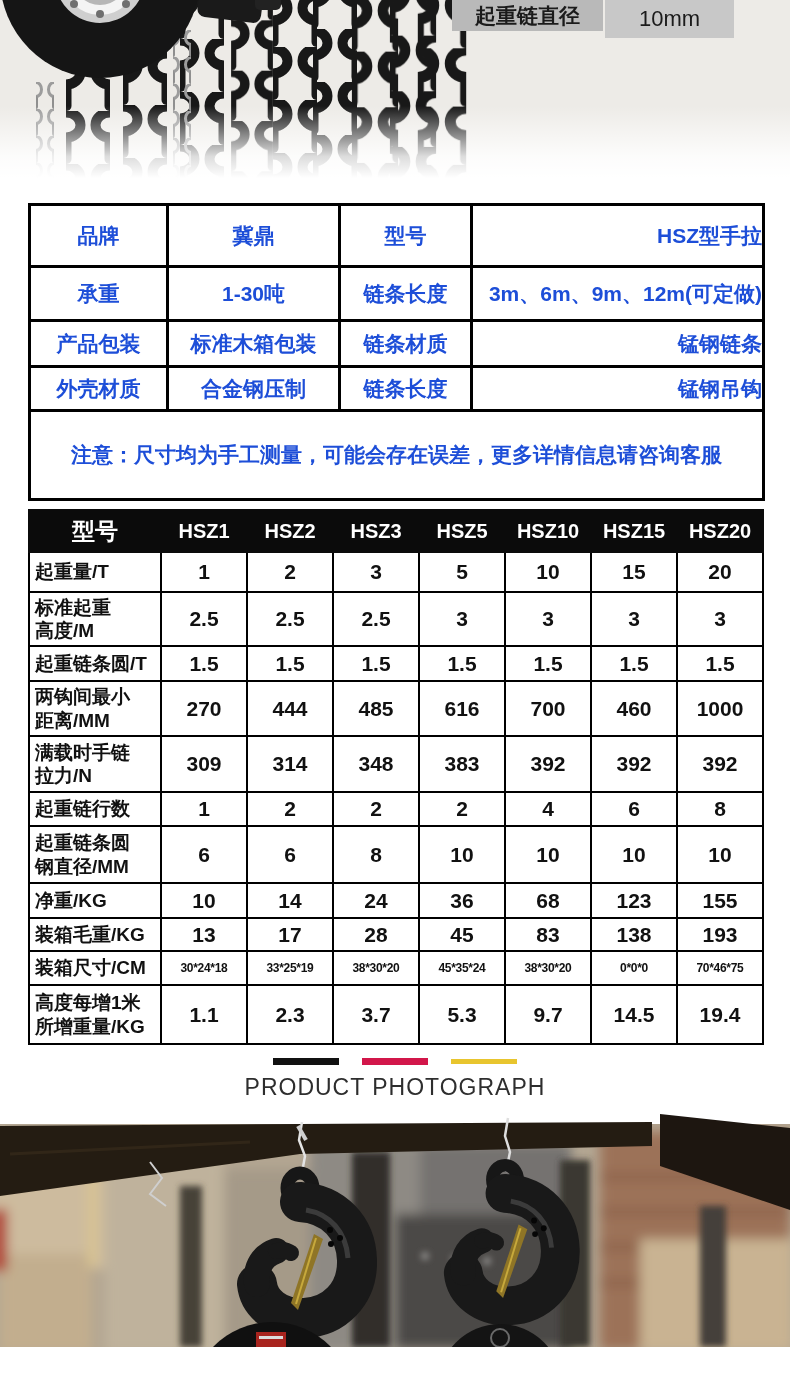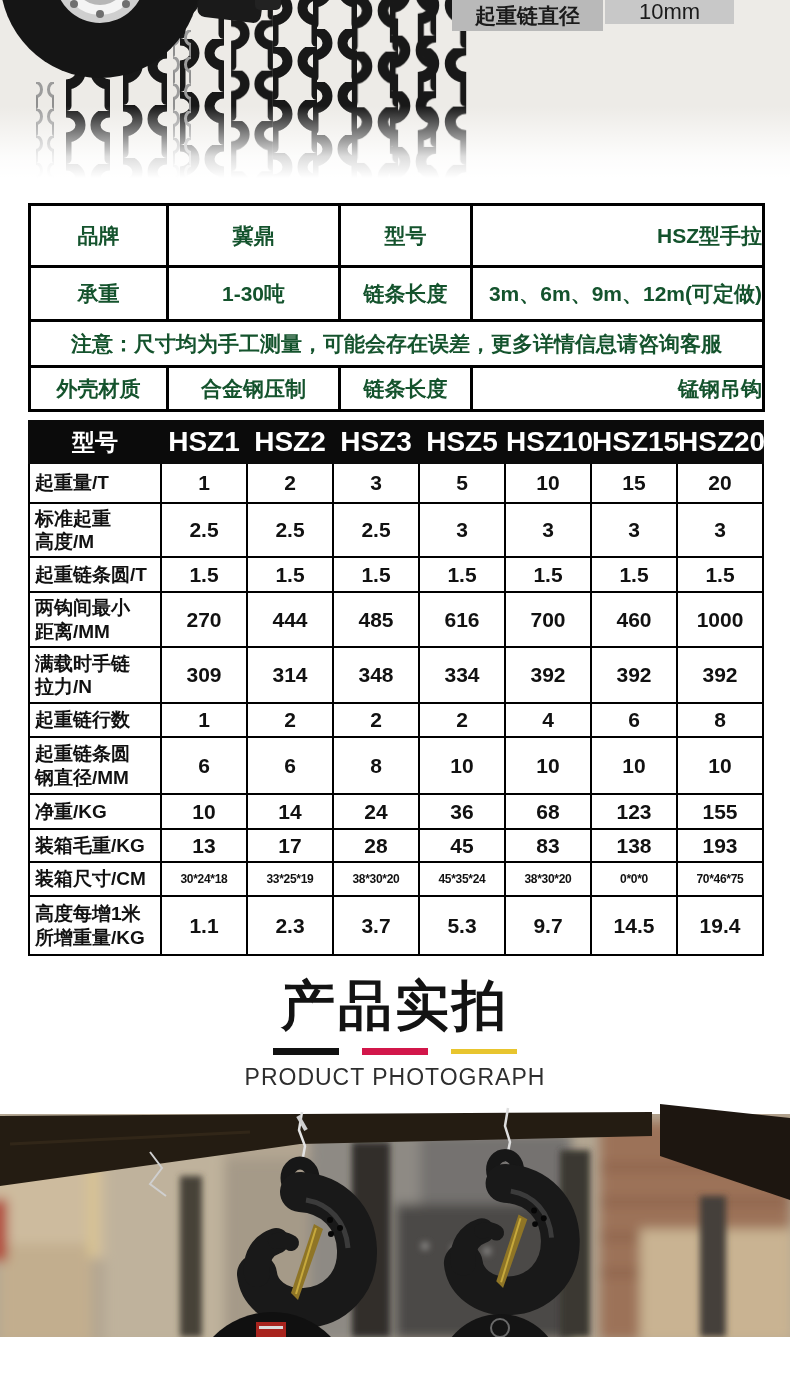--- a/index.html
+++ b/index.html
@@ -4,39 +4,39 @@
 <style>
   html,body{margin:0;padding:0;background:#ffffff;}
   body{font-family:"Liberation Sans","DejaVu Sans",sans-serif;color:#111;}
   .page{position:relative;width:790px;height:1400px;overflow:hidden;background:#ffffff;margin:0 auto;}
 
   
   .hero{position:relative;width:790px;height:178px;background:#1d4ed8;}
   .hero svg{display:block;}
   .hero-label{position:absolute;top:0;display:flex;align-items:center;justify-content:center;color:#1b1b1b;}
   .hero-label.l{left:452px;width:151px;height:31px;background:#b9b9b9;font-size:21px;font-weight:700;}
-  .hero-label.r{left:605px;width:129px;height:24px;background:#c8c8c8;font-size:22px;font-weight:500;}
+  .hero-label.r{left:605px;width:129px;height:38px;background:#c8c8c8;font-size:22px;font-weight:500;}
 
   
   table.info{border-collapse:collapse;table-layout:fixed;width:734px;margin:25px 0 0 28px;}
-  table.info th,table.info td{border:3px solid #000;font-weight:700;color:#14532d;padding:0;}
+  table.info th,table.info td{border:3px solid #000;font-weight:700;color:#1d4ed8;padding:0;}
   .info-key{font-size:21px;text-align:center;}
   .info-val-2{font-size:21px;text-align:center;margin-top:25px;}
   .info-val-4{font-size:21px;text-align:right;padding-left:14px !important;}
   table.info tr:nth-child(1) th,table.info tr:nth-child(1) td{height:59px;}
   table.info tr:nth-child(2) th,table.info tr:nth-child(2) td{height:51px;}
   table.info tr:nth-child(3) th,table.info tr:nth-child(3) td{height:43px;}
   table.info tr:nth-child(4) th,table.info tr:nth-child(4) td{height:41px;}
   table.info tr:nth-child(5) td{height:86px;}
   .note-cell{font-size:21px;text-align:center;font-weight:700;}
 
   
   table.spec{border-collapse:collapse;table-layout:fixed;width:734px;margin:8px 0 0 28px;}
   table.spec th,table.spec td{border:2px solid #000;padding:0;color:#111;}
-  table.spec thead th{background:#0b0b0b;color:#fff;border-color:#0b0b0b;font-size:28px;font-weight:700;height:40px;text-align:center;}
+  table.spec thead th{background:#0b0b0b;color:#fff;border-color:#0b0b0b;font-size:20px;font-weight:700;height:40px;text-align:center;}
   table.spec thead th:first-child{font-size:23px;}
   .spec-label{font-size:19px;font-weight:700;text-align:left;padding:1px 2px 1px 5px !important;white-space:pre-line;line-height:1.22;}
   .spec-val{font-size:21px;font-weight:700;text-align:center;}
   .spec-val.small{font-size:12px;letter-spacing:-0.3px;}
   table.spec tbody tr:nth-child(1) th,table.spec tbody tr:nth-child(1) td{height:36px;}
   table.spec tbody tr:nth-child(2) th,table.spec tbody tr:nth-child(2) td{height:50px;}
   table.spec tbody tr:nth-child(3) th,table.spec tbody tr:nth-child(3) td{height:31px;}
   table.spec tbody tr:nth-child(4) th,table.spec tbody tr:nth-child(4) td{height:51px;}
   table.spec tbody tr:nth-child(5) th,table.spec tbody tr:nth-child(5) td{height:52px;}
   table.spec tbody tr:nth-child(6) th,table.spec tbody tr:nth-child(6) td{height:30px;}
@@ -152,27 +152,33 @@
           <th class="info-key">型号</th>
           <td class="info-val-4">HSZ型手拉</td>
         </tr>
         <tr>
           <th class="info-key">承重</th>
           <td class="info-val-2">1-30吨</td>
           <th class="info-key">链条长度</th>
           <td class="info-val-4">3m、6m、9m、12m(可定做)</td>
         </tr>
         <tr>
-          <td colspan="4" class="note-cell">注意：尺寸均为手工测量，可能会存在误差，更多详情信息请咨询客服</td>
+          <th class="info-key">产品包装</th>
+          <td class="info-val-2">标准木箱包装</td>
+          <th class="info-key">链条材质</th>
+          <td class="info-val-4">锰钢链条</td>
         </tr>
         <tr>
           <th class="info-key">外壳材质</th>
           <td class="info-val-2">合金钢压制</td>
           <th class="info-key">链条长度</th>
           <td class="info-val-4">锰钢吊钩</td>
+        </tr>
+        <tr>
+          <td colspan="4" class="note-cell">注意：尺寸均为手工测量，可能会存在误差，更多详情信息请咨询客服</td>
         </tr>
       </tbody>
   </table>
 
   <table class="spec">
     <colgroup>
       <col style="width:132px">
         <col style="width:86px">
         <col style="width:86px">
         <col style="width:86px">
@@ -235,21 +241,21 @@
           <td class="spec-val">700</td>
           <td class="spec-val">460</td>
           <td class="spec-val">1000</td>
         </tr>
         <tr>
           <th class="spec-label">满载时手链
 拉力/N</th>
           <td class="spec-val">309</td>
           <td class="spec-val">314</td>
           <td class="spec-val">348</td>
-          <td class="spec-val">334</td>
+          <td class="spec-val">383</td>
           <td class="spec-val">392</td>
           <td class="spec-val">392</td>
           <td class="spec-val">392</td>
         </tr>
         <tr>
           <th class="spec-label">起重链行数</th>
           <td class="spec-val">1</td>
           <td class="spec-val">2</td>
           <td class="spec-val">2</td>
           <td class="spec-val">2</td>
@@ -305,21 +311,20 @@
           <td class="spec-val">2.3</td>
           <td class="spec-val">3.7</td>
           <td class="spec-val">5.3</td>
           <td class="spec-val">9.7</td>
           <td class="spec-val">14.5</td>
           <td class="spec-val">19.4</td>
         </tr>
       </tbody>
   </table>
 
-  <div class="section-title">产品实拍</div>
   <div class="bars">
     <span class="bar b1" style="background: rgb(17, 17, 17);"></span>
     <span class="bar b2" style="background: rgb(210, 22, 74);"></span>
     <span class="bar b3" style="background: rgb(232, 197, 46);"></span>
   </div>
   <div class="section-sub">PRODUCT PHOTOGRAPH</div>
 
   <div class="photo">
     <svg width="790" height="233" viewBox="0 0 790 233">
       <defs>

